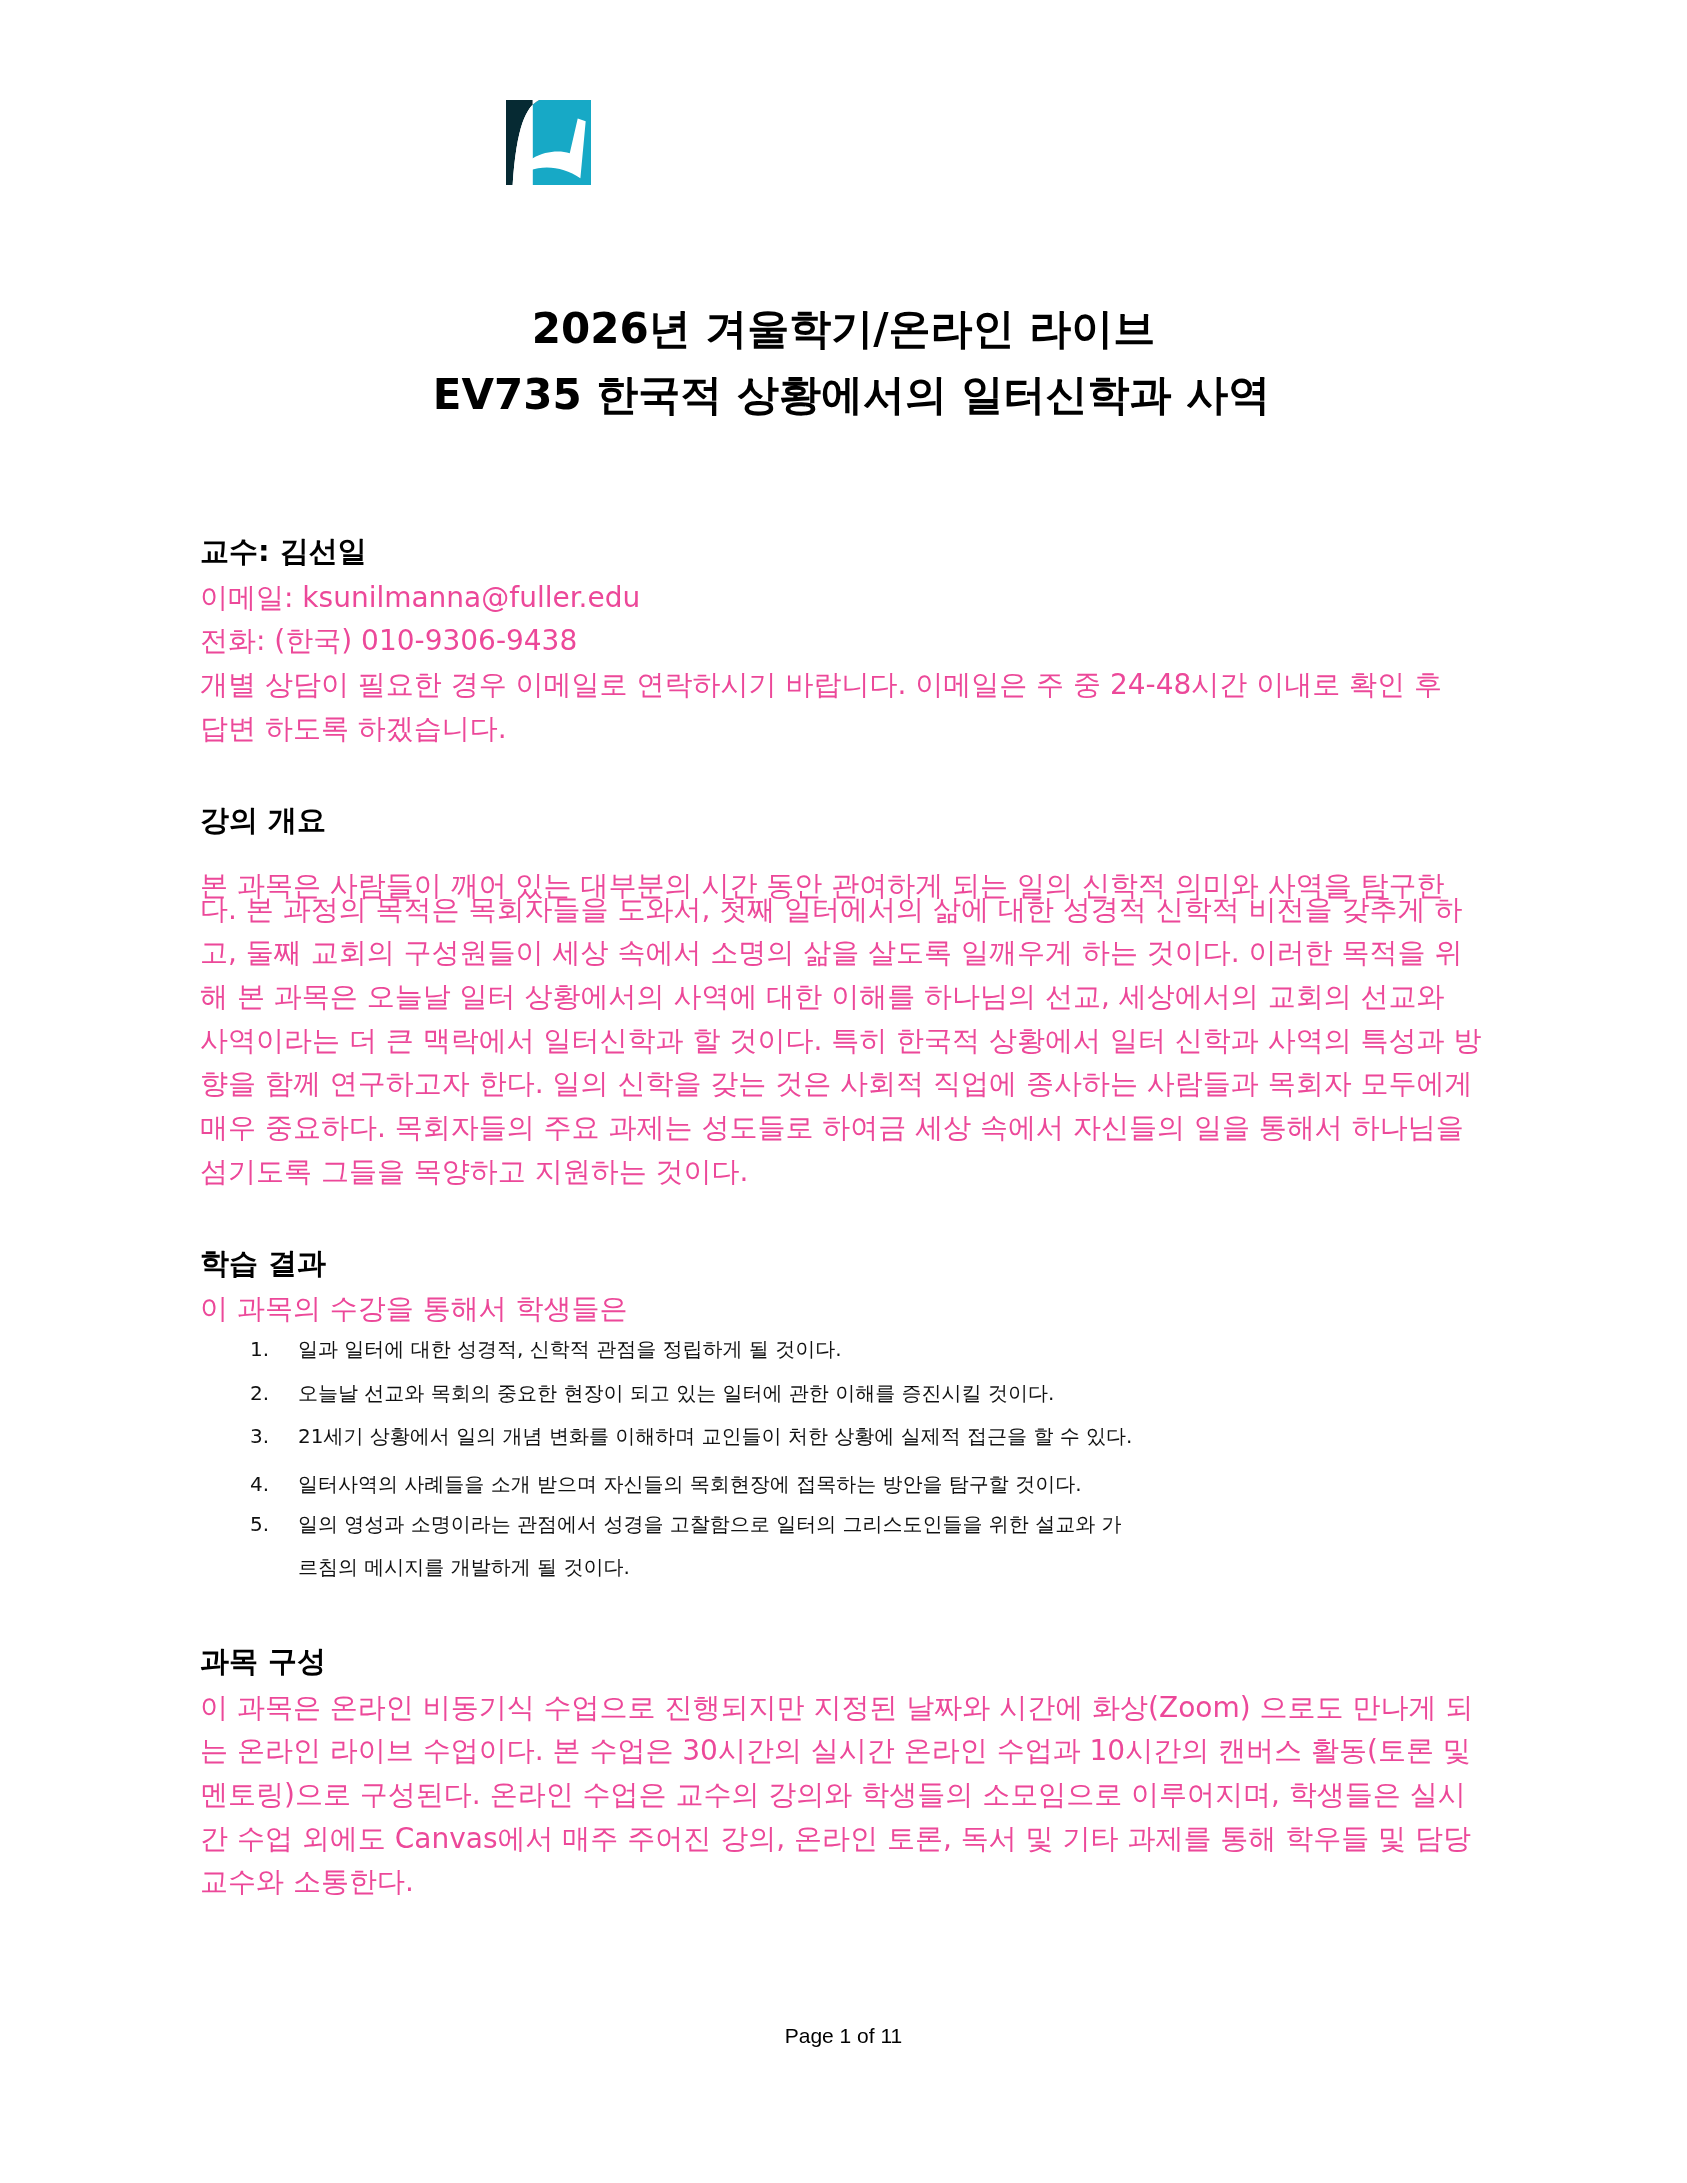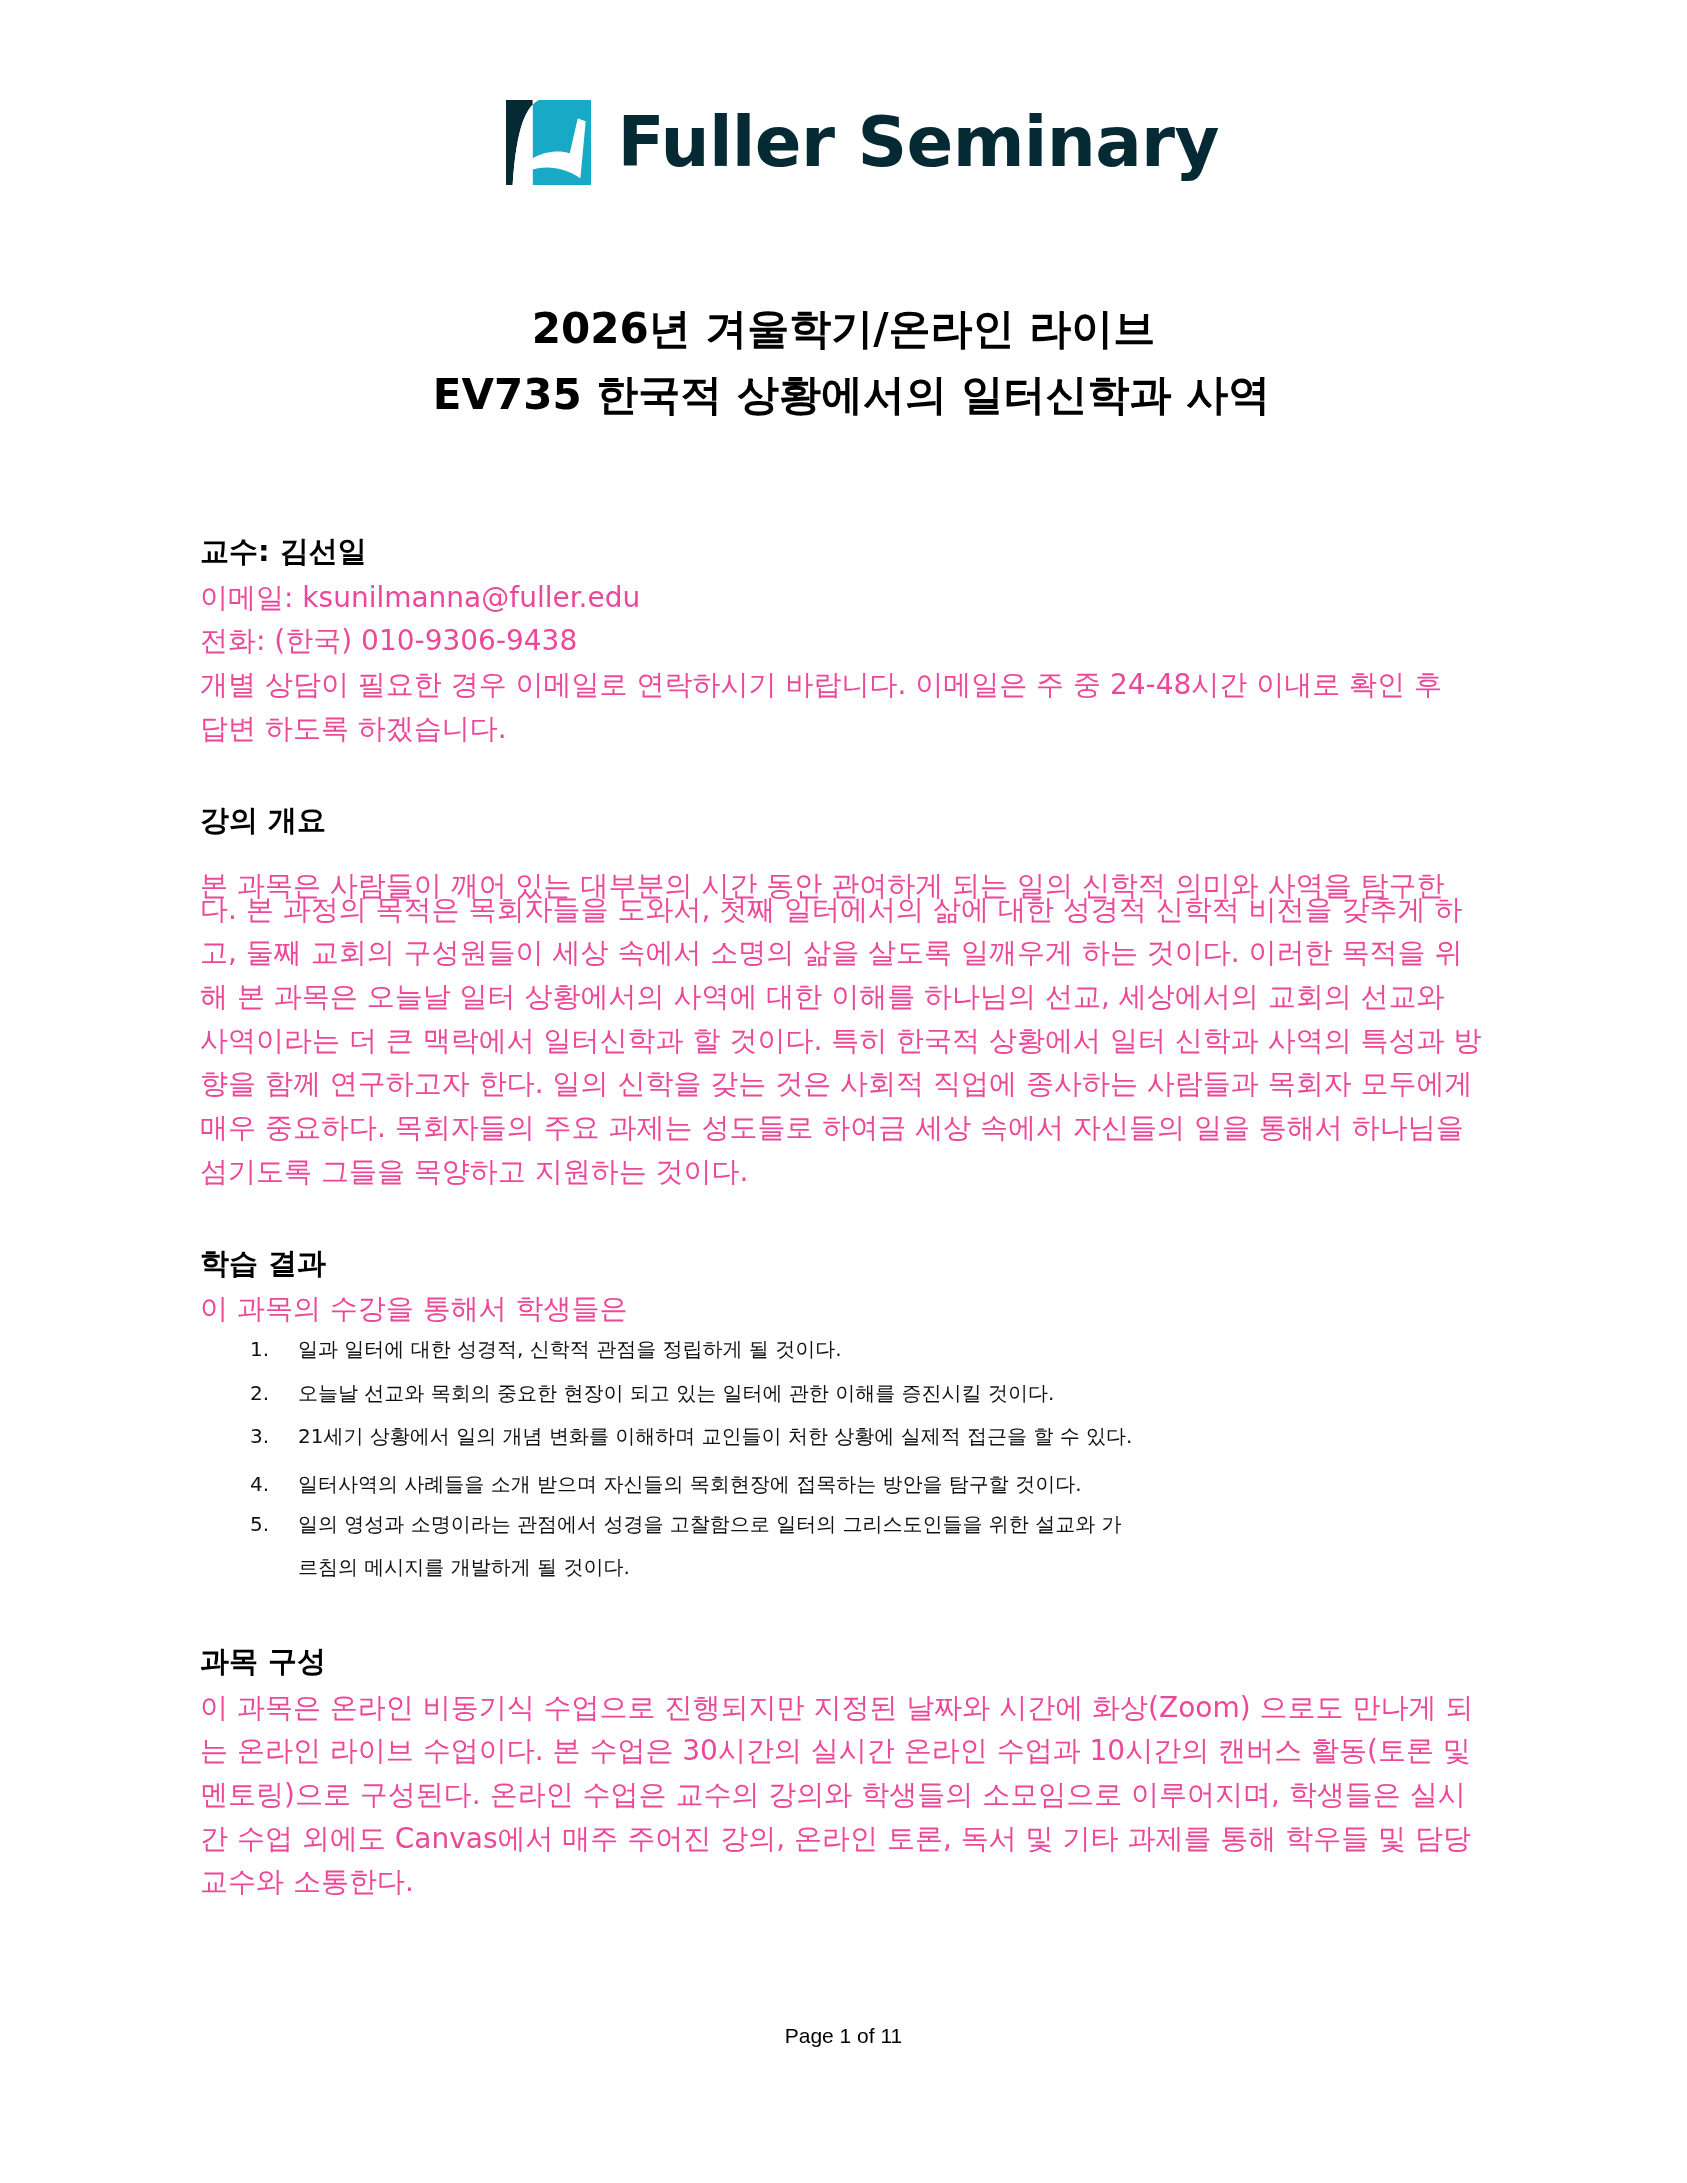--- a/index.html
+++ b/index.html
@@ -20,21 +20,20 @@
 </head>
 <body>
 
 <div class="logo">
   <svg class="logo-mark" viewBox="0 0 128 128">
     <rect x="40" y="0" width="88" height="128" fill="#17a9c6"></rect>
     <path d="M0 0 H50 C30 10 16 40 10 128 H0 Z" fill="#062a33"></path>
     <path d="M10 128 C16 40 30 10 50 0 H40 V128 Z" fill="#ffffff"></path>
     <path d="M108 28 L120 32 L112 118 C80 96 40 96 12 120 C28 82 70 72 96 80 Z" fill="#ffffff"></path>
   </svg>
-  <span class="logo-text">Fuller Seminary</span>
 </div>
 
 <div class="title l1">2026년 겨울학기/온라인 라이브</div>
 <div class="title l2">EV735 한국적 상황에서의 일터신학과 사역</div>
 
 <div class="content">
 
   <div class="h" style="top:537px">교수: 김선일</div>
   <div class="p" style="top:584px">이메일: ksunilmanna@fuller.edu</div>
   <div class="p" style="top:627px">전화: (한국) 010-9306-9438</div>

